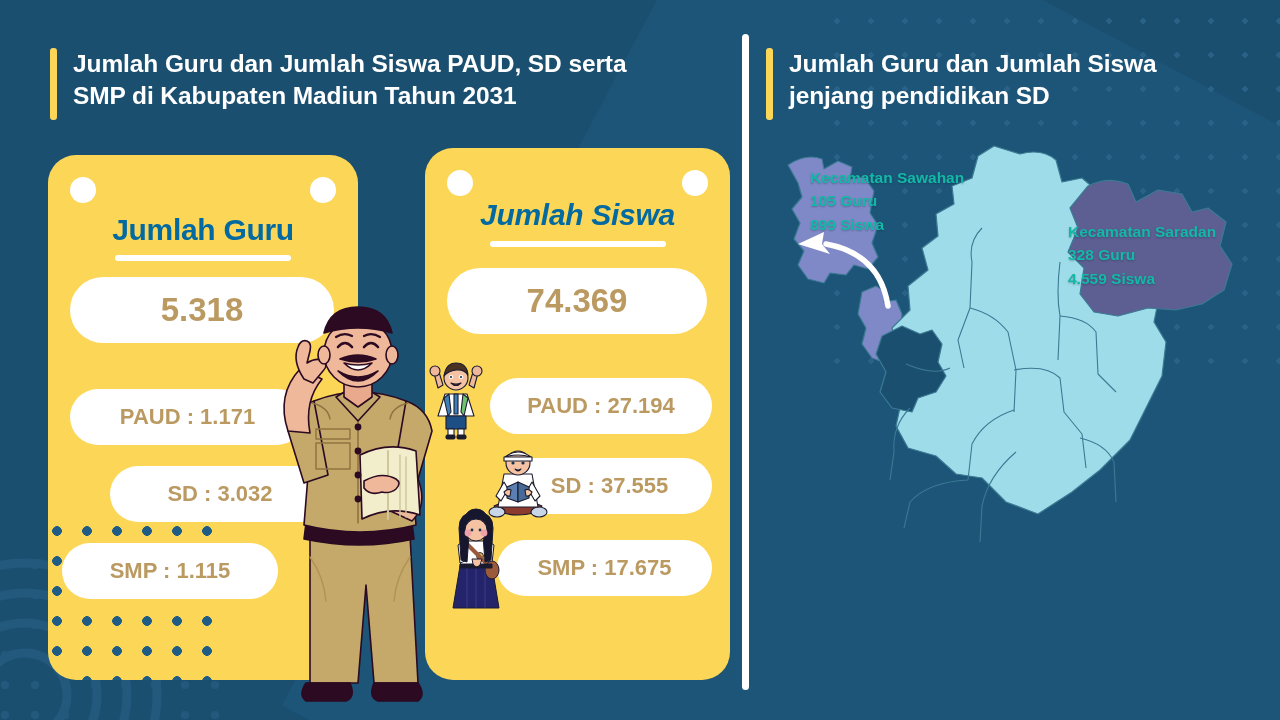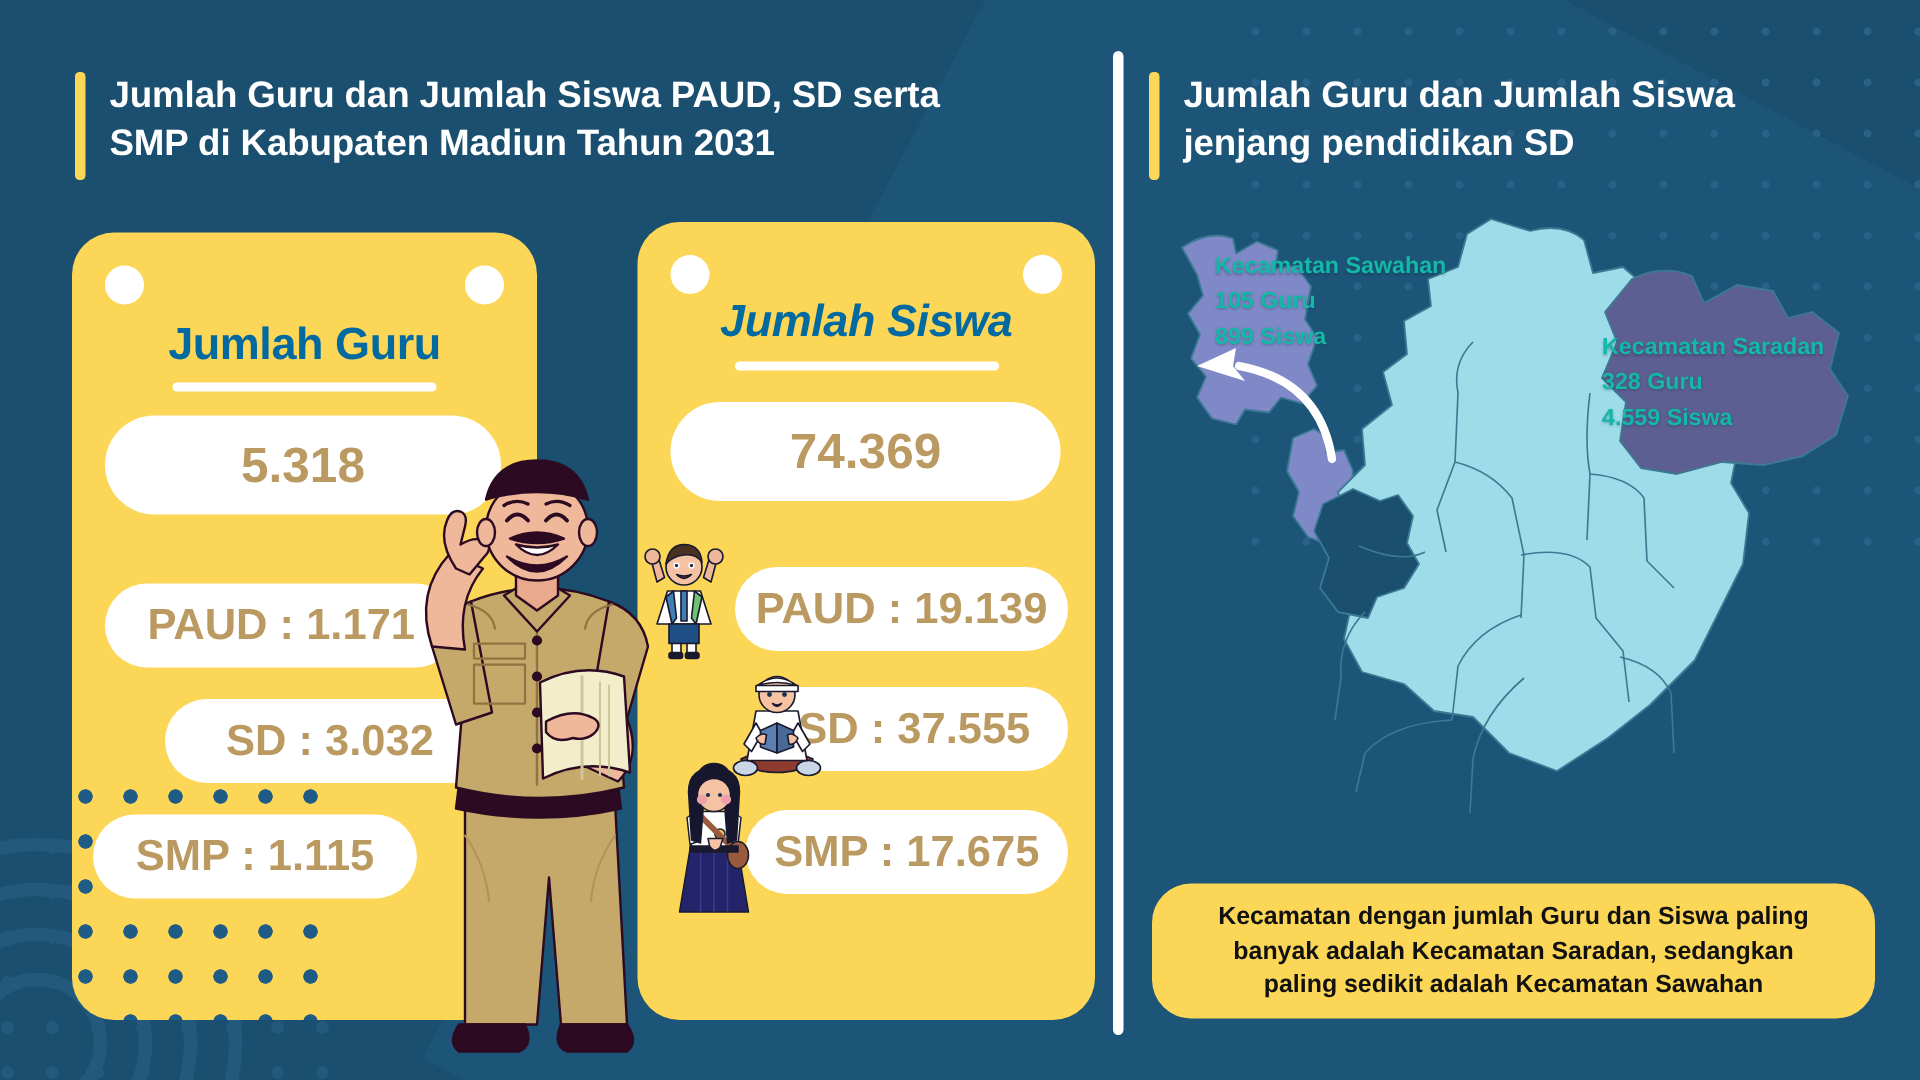--- a/index.html
+++ b/index.html
@@ -136,21 +136,21 @@
     background: #ffffff;
     border-radius: 40px;
     display: flex;
     align-items: center;
     justify-content: center;
     color: #bb9a62;
     font-weight: bold;
     z-index: 4;
   }
   .pill-big { font-size: 33px; }
-  .pill-sm  { font-size: 29px; }
+  .pill-sm  { font-size: 22px; }
 
   
   #guru-total { left: 22px;  top: 122px; width: 264px; height: 66px; }
   #guru-paud  { left: 22px;  top: 234px; width: 235px; height: 56px; }
   #guru-sd    { left: 62px;  top: 311px; width: 220px; height: 56px; }
   #guru-smp   { left: 14px;  top: 388px; width: 216px; height: 56px; }
 
   
   #siswa-total { left: 22px; top: 120px; width: 260px; height: 66px; }
   #siswa-paud  { left: 65px; top: 230px; width: 222px; height: 56px; }
@@ -256,21 +256,21 @@
     <div class="pill pill-sm" id="guru-sd">SD : 3.032</div>
     <div class="pill pill-sm" id="guru-smp">SMP : 1.115</div>
   </div>
 
   <div class="card" id="card-siswa">
     <div class="card-hole hole-l"></div>
     <div class="card-hole hole-r"></div>
     <div class="card-title">Jumlah Siswa</div>
     <div class="card-rule"></div>
     <div class="pill pill-big" id="siswa-total">74.369</div>
-    <div class="pill pill-sm" id="siswa-paud">PAUD : 19.139</div>
+    <div class="pill pill-sm" id="siswa-paud">PAUD : 27.194</div>
     <div class="pill pill-sm" id="siswa-sd">SD : 37.555</div>
     <div class="pill pill-sm" id="siswa-smp">SMP : 17.675</div>
   </div>
 
   <svg class="illus" id="illus-boy" viewBox="0 0 62 82">
     <g stroke="#1a1a2e" stroke-width="1.1" stroke-linejoin="round">
       <path d="M13 30 L9 15 l5 -1 l4 13z" fill="#f0b89a"></path>
       <path d="M49 30 L53 15 l-5 -1 l-4 13z" fill="#f0b89a"></path>
       <circle cx="10" cy="13" r="5" fill="#f0b89a"></circle>
       <circle cx="52" cy="13" r="5" fill="#f0b89a"></circle>
@@ -439,17 +439,14 @@
     </svg>
 
     <div class="map-label" id="label-sawahan">Kecamatan Sawahan
 105 Guru
 899 Siswa</div>
     <div class="map-label" id="label-saradan">Kecamatan Saradan
 328 Guru
 4.559 Siswa</div>
   </div>
 
-  <div id="caption">Kecamatan dengan jumlah Guru dan Siswa paling
-banyak adalah Kecamatan Saradan, sedangkan
-paling sedikit adalah Kecamatan Sawahan</div>
 
 </div>
 
 </body></html>

